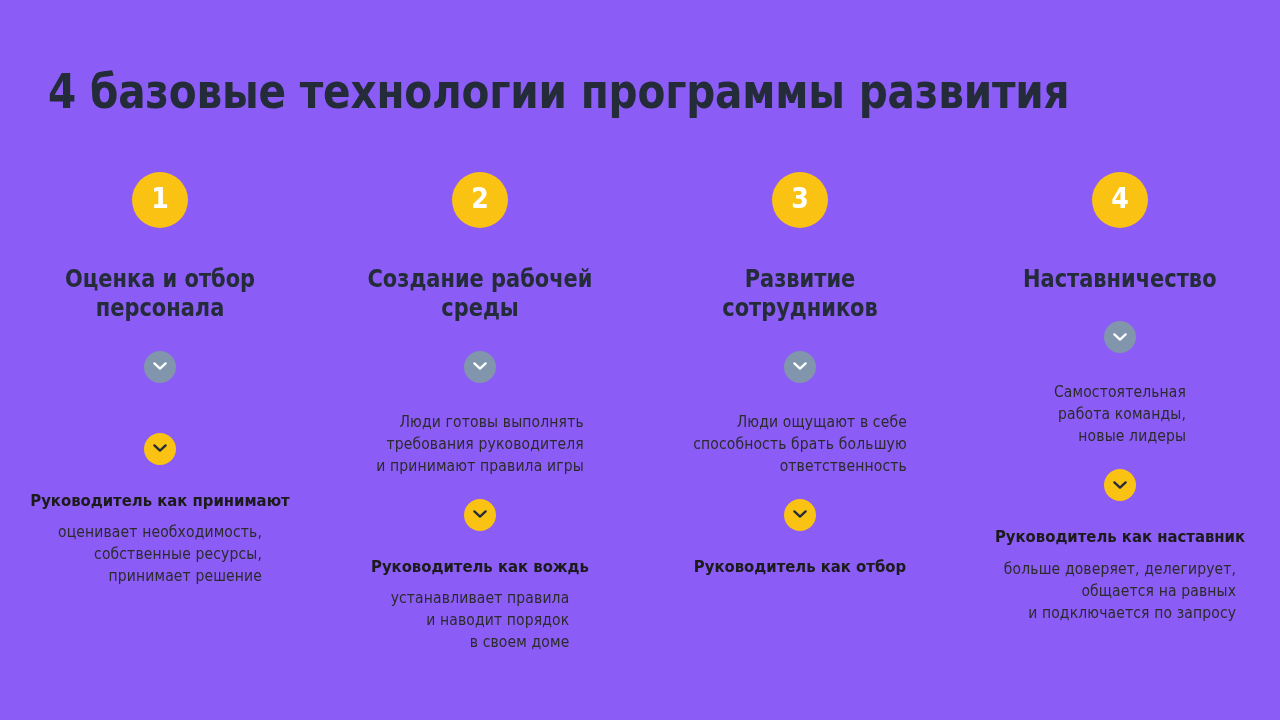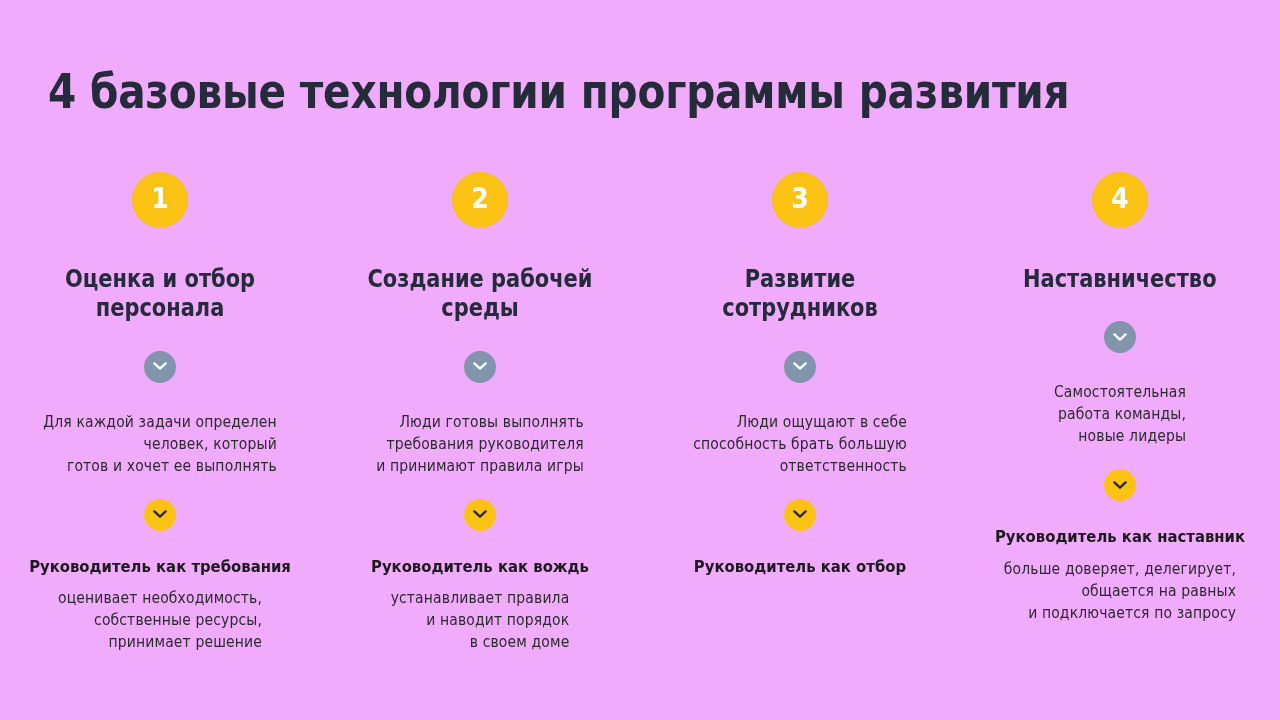--- a/index.html
+++ b/index.html
@@ -13,21 +13,21 @@
     height: 720px;
     overflow: hidden;
     font-family: "Liberation Sans", sans-serif;
     -webkit-font-smoothing: antialiased;
   }
 
   .slide {
     position: relative;
     width: 1280px;
     height: 720px;
-    background: #f0abfc;
+    background: #8b5cf6;
     box-sizing: border-box;
     padding-left: 31px;
   }
 
   
   .title {
     position: absolute;
     left: 48px;
     top: 33px;
     width: 1190px;
@@ -152,31 +152,28 @@
       </div>
       <div class="heading">Оценка и отбор
 персонала</div>
       <div class="gap-before-chev1"></div>
       <div class="chev chev-gray">
         <svg width="14" height="9" viewBox="0 0 14 9" aria-hidden="true">
           <path d="M1.4 1.4 L7 6.6 L12.6 1.4" fill="none" stroke="#ffffff" stroke-width="2.3" stroke-linecap="round" stroke-linejoin="round"></path>
         </svg>
       </div>
       <div class="gap-after-chev1"></div>
-      <div class="body-text">Для каждой задачи определен
-человек, который
-готов и хочет ее выполнять</div>
-      <div class="gap-before-chev2"></div>
-      <div class="chev chev-yellow">
-        <svg width="14" height="9" viewBox="0 0 14 9" aria-hidden="true">
-          <path d="M1.4 1.4 L7 6.6 L12.6 1.4" fill="none" stroke="#242c3a" stroke-width="2.3" stroke-linecap="round" stroke-linejoin="round"></path>
-        </svg>
-      </div>
-      <div class="gap-after-chev2"></div>
-      <div class="role">Руководитель как требования</div>
+      <div class="gap-before-chev2"></div>
+      <div class="chev chev-yellow">
+        <svg width="14" height="9" viewBox="0 0 14 9" aria-hidden="true">
+          <path d="M1.4 1.4 L7 6.6 L12.6 1.4" fill="none" stroke="#242c3a" stroke-width="2.3" stroke-linecap="round" stroke-linejoin="round"></path>
+        </svg>
+      </div>
+      <div class="gap-after-chev2"></div>
+      <div class="role">Руководитель как принимают</div>
       <div class="role-gap"></div>
       <div class="body-text">оценивает  необходимость,
 собственные  ресурсы,
 принимает  решение</div>
     </div>
 
     <div class="col">
       <div class="badge">
         <span class="badge-num">2</span>
       </div>

